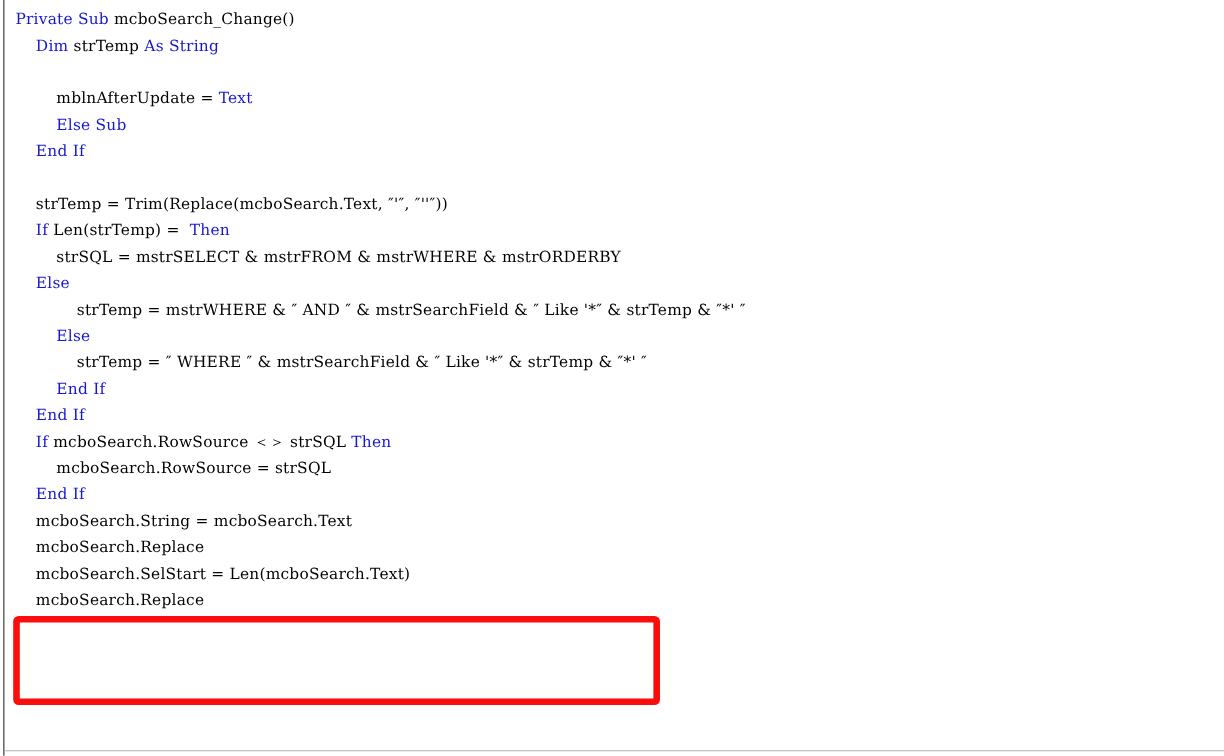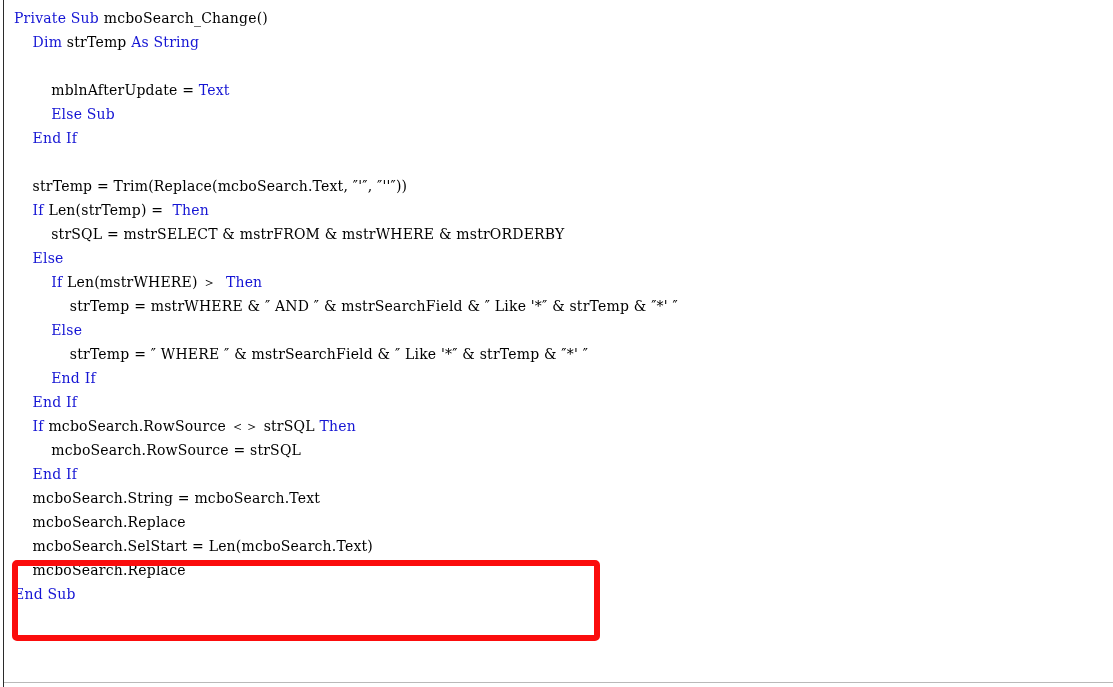--- a/index.html
+++ b/index.html
@@ -95,33 +95,31 @@
       <li class="code-line">    <span class="kw">Dim</span> <span class="id">strTemp</span> <span class="kw">As</span> <span class="kw">String</span></li>
       <li class="code-line">&nbsp;</li>
       <li class="code-line">        <span class="id">mblnAfterUpdate</span> <span class="lit">=</span> <span class="kw">Text</span></li>
       <li class="code-line">        <span class="kw">Else</span> <span class="kw">Sub</span></li>
       <li class="code-line">    <span class="kw">End</span> <span class="kw">If</span></li>
       <li class="code-line">&nbsp;</li>
       <li class="code-line">    <span class="id">strTemp</span> <span class="lit">=</span> <span class="id">Trim</span><span class="lit">(</span><span class="id">Replace</span><span class="lit">(</span><span class="id">mcboSearch</span><span class="lit">.</span><span class="id">Text</span><span class="lit">,</span> <span class="lit">″'″</span><span class="lit">,</span> <span class="lit">″''″</span><span class="lit">))</span></li>
       <li class="code-line">    <span class="kw">If</span> <span class="id">Len</span><span class="lit">(</span><span class="id">strTemp</span><span class="lit">)</span> <span class="lit">=</span>  <span class="kw">Then</span></li>
       <li class="code-line">        <span class="id">strSQL</span> <span class="lit">=</span> <span class="id">mstrSELECT</span> <span class="lit">&amp;</span> <span class="id">mstrFROM</span> <span class="lit">&amp;</span> <span class="id">mstrWHERE</span> <span class="lit">&amp;</span> <span class="id">mstrORDERBY</span></li>
       <li class="code-line">    <span class="kw">Else</span></li>
-      <li class="code-line">        <span class="kw">If</span> <span class="id">Len</span><span class="lit">(</span><span class="id">mstrWHERE</span><span class="lit">)</span> <span class="lit">＞</span>  <span class="kw">Then</span></li>
       <li class="code-line">            <span class="id">strTemp</span> <span class="lit">=</span> <span class="id">mstrWHERE</span> <span class="lit">&amp;</span> <span class="lit">″ AND ″</span> <span class="lit">&amp;</span> <span class="id">mstrSearchField</span> <span class="lit">&amp;</span> <span class="lit">″ Like '*″</span> <span class="lit">&amp;</span> <span class="id">strTemp</span> <span class="lit">&amp;</span> <span class="lit">″*' ″</span></li>
       <li class="code-line">        <span class="kw">Else</span></li>
       <li class="code-line">            <span class="id">strTemp</span> <span class="lit">=</span> <span class="lit">″ WHERE ″</span> <span class="lit">&amp;</span> <span class="id">mstrSearchField</span> <span class="lit">&amp;</span> <span class="lit">″ Like '*″</span> <span class="lit">&amp;</span> <span class="id">strTemp</span> <span class="lit">&amp;</span> <span class="lit">″*' ″</span></li>
       <li class="code-line">        <span class="kw">End</span> <span class="kw">If</span></li>
       <li class="code-line">    <span class="kw">End</span> <span class="kw">If</span></li>
       <li class="code-line">    <span class="kw">If</span> <span class="id">mcboSearch</span><span class="lit">.</span><span class="id">RowSource</span> <span class="lit">＜＞</span> <span class="id">strSQL</span> <span class="kw">Then</span></li>
       <li class="code-line">        <span class="id">mcboSearch</span><span class="lit">.</span><span class="id">RowSource</span> <span class="lit">=</span> <span class="id">strSQL</span></li>
       <li class="code-line">    <span class="kw">End</span> <span class="kw">If</span></li>
       <li class="code-line">    <span class="id">mcboSearch</span><span class="lit">.</span><span class="id">String</span> <span class="lit">=</span> <span class="id">mcboSearch</span><span class="lit">.</span><span class="id">Text</span></li>
       <li class="code-line">    <span class="id">mcboSearch</span><span class="lit">.</span><span class="id">Replace</span></li>
       <li class="code-line">    <span class="id">mcboSearch</span><span class="lit">.</span><span class="id">SelStart</span> <span class="lit">=</span> <span class="id">Len</span><span class="lit">(</span><span class="id">mcboSearch</span><span class="lit">.</span><span class="id">Text</span><span class="lit">)</span></li>
       <li class="code-line">    <span class="id">mcboSearch</span><span class="lit">.</span><span class="id">Replace</span></li>
-      <li class="code-line"><span class="kw">End</span> <span class="kw">Sub</span></li>
     </ol>
 
   <div id="highlight-box" style="left: 12px; top: 560px; width: 588px; height: 81px; border-color: rgb(251, 13, 13); border-width: 6px;"></div>
 
   <div id="bottom-rule"></div>
 
 </div>
 
 </body></html>

